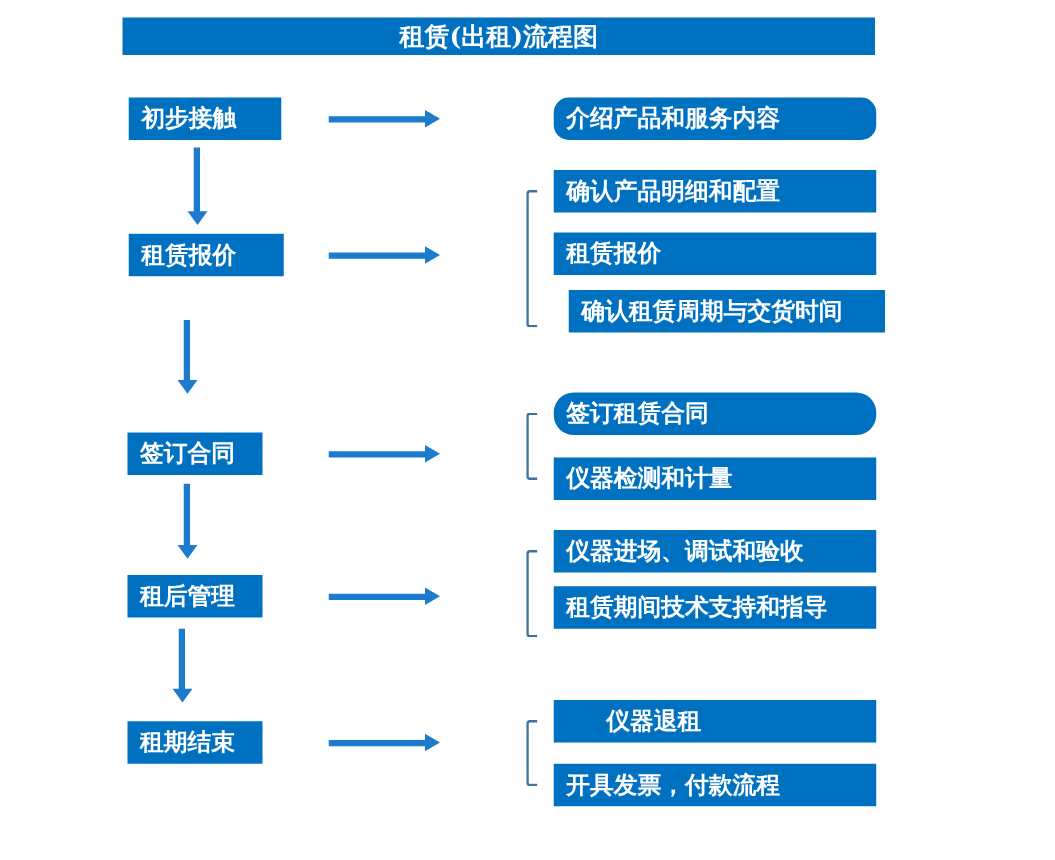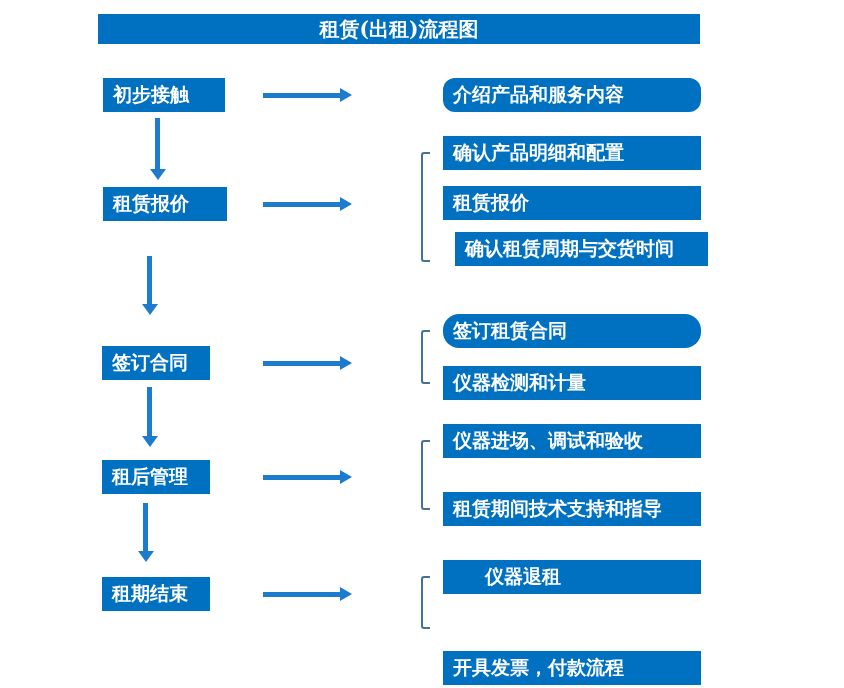--- a/index.html
+++ b/index.html
@@ -94,27 +94,27 @@
   </div>
   <div class="box detail" style="top:314px;border-radius:16px;">
     <span>签订租赁合同</span>
   </div>
   <div class="box detail" style="top:366px;">
     <span>仪器检测和计量</span>
   </div>
   <div class="box detail" style="top:424px;">
     <span>仪器进场、调试和验收</span>
   </div>
-  <div class="box detail" style="top:492px;">
+  <div class="box detail" style="top:469px;">
     <span>租赁期间技术支持和指导</span>
   </div>
   <div class="box detail" style="top:560px;padding-left:42px;">
     <span>仪器退租</span>
   </div>
-  <div class="box detail" style="top:611px;margin-top:40px;">
+  <div class="box detail" style="top:611px;">
     <span>开具发票，付款流程</span>
   </div>
 
   <div class="harrow" style="left:263px;top:88px;">
     <div class="shaft"></div>
     <div class="head"></div>
   </div>
   <div class="harrow" style="left:263px;top:197px;">
     <div class="shaft"></div>
     <div class="head"></div>

